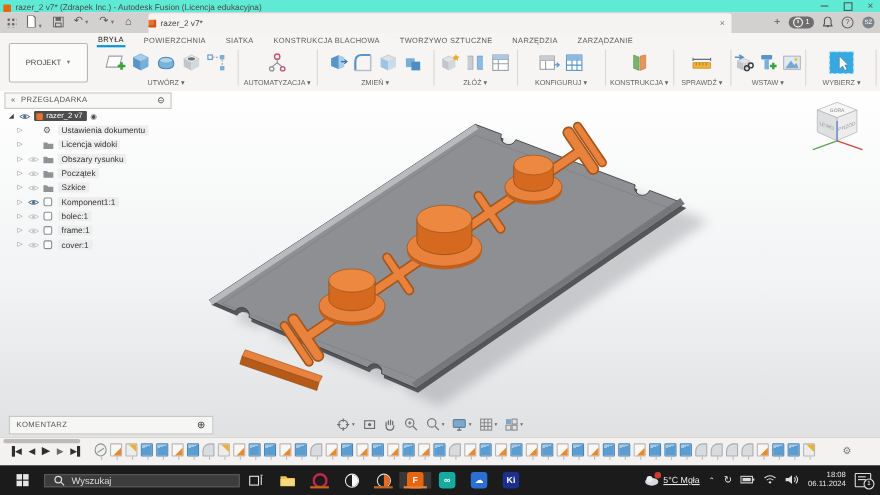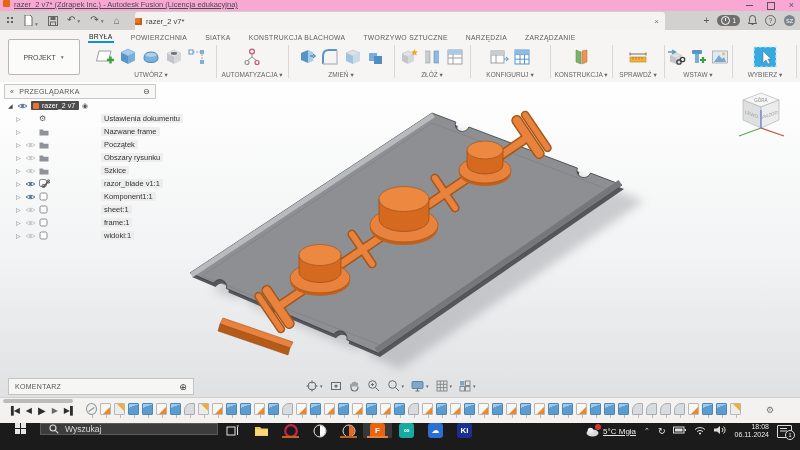--- a/index.html
+++ b/index.html
@@ -1,21 +1,21 @@
 <!DOCTYPE html>
 <html><head>
 <meta charset="utf-8">
 <style>
   html,body{margin:0;padding:0;width:800px;height:450px;overflow:hidden;
     font-family:"Liberation Sans","DejaVu Sans",sans-serif;background:#fff;}
   #app{position:relative;width:800px;height:450px;}
 
   
-  .titlebar{position:absolute;left:0;top:0;width:800px;height:11px;background:#f9a8d4;
-    display:flex;align-items:flex-start;font-size:7.5px;color:#4a4a4a;text-decoration:underline;}
+  .titlebar{position:absolute;left:0;top:0;width:800px;height:11px;background:#5eead4;
+    display:flex;align-items:flex-end;font-size:7.5px;color:#4a4a4a;}
   .fusion-logo{width:7px;height:7px;background:#e8640f;border-radius:1px;margin:0 4px 0 3px;flex:none;}
   .win-controls{position:absolute;right:6px;top:0;display:flex;gap:14px;align-items:center;height:11px;color:#555;}
   .wc-min{width:7px;height:1px;background:#555;}
   .wc-max{width:6px;height:6px;border:1px solid #555;}
   .wc-close{font-size:9px;line-height:9px;}
 
   
   .qatrow{position:absolute;left:0;top:11px;width:800px;height:19px;background:#d3d1d0;}
   .qat{position:absolute;left:6px;top:0;height:19px;display:flex;align-items:center;gap:9px;color:#555;}
   .qat .gi{font-size:10px;line-height:10px;}
@@ -56,21 +56,21 @@
 
   
   .browser{position:absolute;left:4px;top:2px;width:152px;}
   .bheader{height:13px;background:#f8f8f7;border:1px solid #c9c7c5;display:flex;align-items:center;
     font-size:7px;color:#555;padding:0 5px;letter-spacing:.3px;}
   .bheader .hide{margin-left:auto;font-size:8px;color:#444;}
   .trow{height:13px;display:flex;align-items:center;gap:3px;font-size:7.5px;color:#333;padding-left:12px;}
   .twist{color:#777;font-size:6px;width:6px;flex:none;}
   .teye{width:11px;flex:none;display:flex;}
   .ticon{width:11px;flex:none;display:flex;font-size:8px;line-height:8px;color:#555;}
-  .tlabel{background:rgba(235,235,235,.85);padding:0 3px;border-radius:1px;white-space:nowrap;margin-left:48px;}
+  .tlabel{background:rgba(235,235,235,.85);padding:0 3px;border-radius:1px;white-space:nowrap;}
   .rootrow{padding-left:4px;}
   .rootbadge{background:#4d4d4d;color:#fff;border-radius:1px;padding:1px 4px 1px 2px;display:flex;gap:3px;align-items:center;font-size:7px;}
   .rootbadge .cube{width:6px;height:6px;background:#e8732c;border-radius:1px;flex:none;}
   .radio{font-size:7px;color:#555;}
 
   
   .comment-panel{position:absolute;left:8px;top:296px;width:172px;height:15px;background:#f6f6f5;
     border:1px solid #c5c3c1;display:flex;align-items:center;font-size:7px;color:#555;padding:0 6px;letter-spacing:.3px;}
   .comment-panel .plus{margin-left:auto;font-size:9px;color:#333;}
   .navbar{position:absolute;left:306px;top:296px;height:15px;display:flex;align-items:center;gap:7px;color:#666;}
@@ -92,21 +92,21 @@
   .tl-extrude{background:linear-gradient(160deg,#a3c9e8 28%,#5b9cd1 28%);border:1px solid #4d85b5;box-sizing:border-box;}
   .tl-fillet{background:#d9dcdf;border:1px solid #a9adb2;border-top-left-radius:7px;box-sizing:border-box;}
   .tl-surface{background:#ececeb;border:1px solid #b9b7b5;box-sizing:border-box;}
   .tl-surface::before{content:'';position:absolute;right:0;top:0;border-style:solid;border-width:0 7px 7px 0;
     border-color:transparent #e9b03a transparent transparent;}
   .tl-insert{border:1px solid #8f9296;border-radius:50%;box-sizing:border-box;background:#f0f0ef;}
   .tl-insert::before{content:'';position:absolute;left:1px;top:5px;width:7px;height:1px;background:#8f9296;transform:rotate(-35deg);}
   .tl-gear{position:absolute;right:26px;top:7px;color:#777;font-size:9px;}
 
   
-  .taskbar{position:absolute;left:0;top:423px;width:800px;height:27px;background:#1b1b1b;display:flex;align-items:flex-start;}
+  .taskbar{position:absolute;left:0;top:423px;width:800px;height:27px;background:#1b1b1b;display:flex;align-items:center;}
   .start{width:40px;display:flex;align-items:center;justify-content:center;}
   .winlogo{width:11px;height:11px;display:grid;grid-template-columns:5px 5px;grid-template-rows:5px 5px;gap:1px;}
   .winlogo span{background:#e6e6e6;}
   .searchbox{width:160px;background:#3c3c3c;border:1px solid #5a5a5a;margin:0;display:flex;align-items:center;
     gap:6px;padding:0 8px;color:#dcdcdc;font-size:8.5px;}
   .tb-icons{display:flex;}
   .tb-ico{width:29px;display:flex;align-items:center;justify-content:center;position:relative;}
   .tb-ico.running::after{content:'';position:absolute;bottom:0;left:6px;right:6px;height:2px;background:#c1641f;}
   .tb-ico.active{background:#383838;}
   .tb-ico.active::after{content:'';position:absolute;bottom:0;left:4px;right:4px;height:2px;background:#e8823c;}
@@ -452,51 +452,51 @@
             <span class="tlabel">Ustawienia dokumentu</span>
           </div>
           <div class="trow">
             <span class="twist">▷</span>
             <span class="teye"></span>
             <span class="ticon">
               <svg width="10" height="8">
                 <path d="M0.5,1.5 h3.2 l1,1.2 h4.8 v4.8 h-9 z" fill="#8f9296"></path>
               </svg>
             </span>
-            <span class="tlabel">Nazwane frame</span>
+            <span class="tlabel">Licencja widoki</span>
           </div>
           <div class="trow">
             <span class="twist">▷</span>
             <span class="teye">
               <svg width="11" height="8">
                 <path d="M1,4 Q5.5,0.5 10,4 Q5.5,7.5 1,4 Z" fill="none" stroke="#c6c6c6" stroke-width="0.9"></path>
                 <circle cx="5.5" cy="4" r="1.4" fill="#c6c6c6"></circle>
               </svg>
             </span>
             <span class="ticon">
               <svg width="10" height="8">
                 <path d="M0.5,1.5 h3.2 l1,1.2 h4.8 v4.8 h-9 z" fill="#8f9296"></path>
               </svg>
             </span>
-            <span class="tlabel">Początek</span>
+            <span class="tlabel">Obszary rysunku</span>
           </div>
           <div class="trow">
             <span class="twist">▷</span>
             <span class="teye">
               <svg width="11" height="8">
                 <path d="M1,4 Q5.5,0.5 10,4 Q5.5,7.5 1,4 Z" fill="none" stroke="#c6c6c6" stroke-width="0.9"></path>
                 <circle cx="5.5" cy="4" r="1.4" fill="#c6c6c6"></circle>
               </svg>
             </span>
             <span class="ticon">
               <svg width="10" height="8">
                 <path d="M0.5,1.5 h3.2 l1,1.2 h4.8 v4.8 h-9 z" fill="#8f9296"></path>
               </svg>
             </span>
-            <span class="tlabel">Obszary rysunku</span>
+            <span class="tlabel">Początek</span>
           </div>
           <div class="trow">
             <span class="twist">▷</span>
             <span class="teye">
               <svg width="11" height="8">
                 <path d="M1,4 Q5.5,0.5 10,4 Q5.5,7.5 1,4 Z" fill="none" stroke="#c6c6c6" stroke-width="0.9"></path>
                 <circle cx="5.5" cy="4" r="1.4" fill="#c6c6c6"></circle>
               </svg>
             </span>
             <span class="ticon">
@@ -508,58 +508,40 @@
           </div>
           <div class="trow">
             <span class="twist">▷</span>
             <span class="teye">
               <svg width="11" height="8">
                 <path d="M1,4 Q5.5,0.5 10,4 Q5.5,7.5 1,4 Z" fill="none" stroke="#4a6b8a" stroke-width="0.9"></path>
                 <circle cx="5.5" cy="4" r="1.4" fill="#4a6b8a"></circle>
               </svg>
             </span>
             <span class="ticon">
-              <svg width="12" height="9">
-                <rect x="0.5" y="0.5" width="7" height="7" rx="1.5" fill="#fdfdfd" stroke="#8a8d90"></rect>
-                <path d="M4,8 L10,2" stroke="#555" stroke-width="1.2"></path>
-                <circle cx="4.5" cy="7" r="1.6" fill="none" stroke="#555"></circle>
-                <circle cx="9.5" cy="2.5" r="1.6" fill="none" stroke="#555"></circle>
-              </svg>
-            </span>
-            <span class="tlabel">razor_blade v1:1</span>
-          </div>
-          <div class="trow">
-            <span class="twist">▷</span>
-            <span class="teye">
-              <svg width="11" height="8">
-                <path d="M1,4 Q5.5,0.5 10,4 Q5.5,7.5 1,4 Z" fill="none" stroke="#4a6b8a" stroke-width="0.9"></path>
-                <circle cx="5.5" cy="4" r="1.4" fill="#4a6b8a"></circle>
-              </svg>
-            </span>
-            <span class="ticon">
               <svg width="9" height="9">
                 <rect x="1" y="1" width="7" height="7" rx="1.5" fill="#fdfdfd" stroke="#8a8d90"></rect>
               </svg>
             </span>
             <span class="tlabel">Komponent1:1</span>
           </div>
           <div class="trow">
             <span class="twist">▷</span>
             <span class="teye">
               <svg width="11" height="8">
                 <path d="M1,4 Q5.5,0.5 10,4 Q5.5,7.5 1,4 Z" fill="none" stroke="#c6c6c6" stroke-width="0.9"></path>
                 <circle cx="5.5" cy="4" r="1.4" fill="#c6c6c6"></circle>
               </svg>
             </span>
             <span class="ticon">
               <svg width="9" height="9">
                 <rect x="1" y="1" width="7" height="7" rx="1.5" fill="#fdfdfd" stroke="#8a8d90"></rect>
               </svg>
             </span>
-            <span class="tlabel">sheet:1</span>
+            <span class="tlabel">bolec:1</span>
           </div>
           <div class="trow">
             <span class="twist">▷</span>
             <span class="teye">
               <svg width="11" height="8">
                 <path d="M1,4 Q5.5,0.5 10,4 Q5.5,7.5 1,4 Z" fill="none" stroke="#c6c6c6" stroke-width="0.9"></path>
                 <circle cx="5.5" cy="4" r="1.4" fill="#c6c6c6"></circle>
               </svg>
             </span>
             <span class="ticon">
@@ -575,21 +557,21 @@
               <svg width="11" height="8">
                 <path d="M1,4 Q5.5,0.5 10,4 Q5.5,7.5 1,4 Z" fill="none" stroke="#c6c6c6" stroke-width="0.9"></path>
                 <circle cx="5.5" cy="4" r="1.4" fill="#c6c6c6"></circle>
               </svg>
             </span>
             <span class="ticon">
               <svg width="9" height="9">
                 <rect x="1" y="1" width="7" height="7" rx="1.5" fill="#fdfdfd" stroke="#8a8d90"></rect>
               </svg>
             </span>
-            <span class="tlabel">widoki:1</span>
+            <span class="tlabel">cover:1</span>
           </div>
         </div>
     </div>
 
     <div class="comment-panel">
       <span>KOMENTARZ</span>
       <span class="plus">⊕</span>
     </div>
 
     <div class="navbar">

